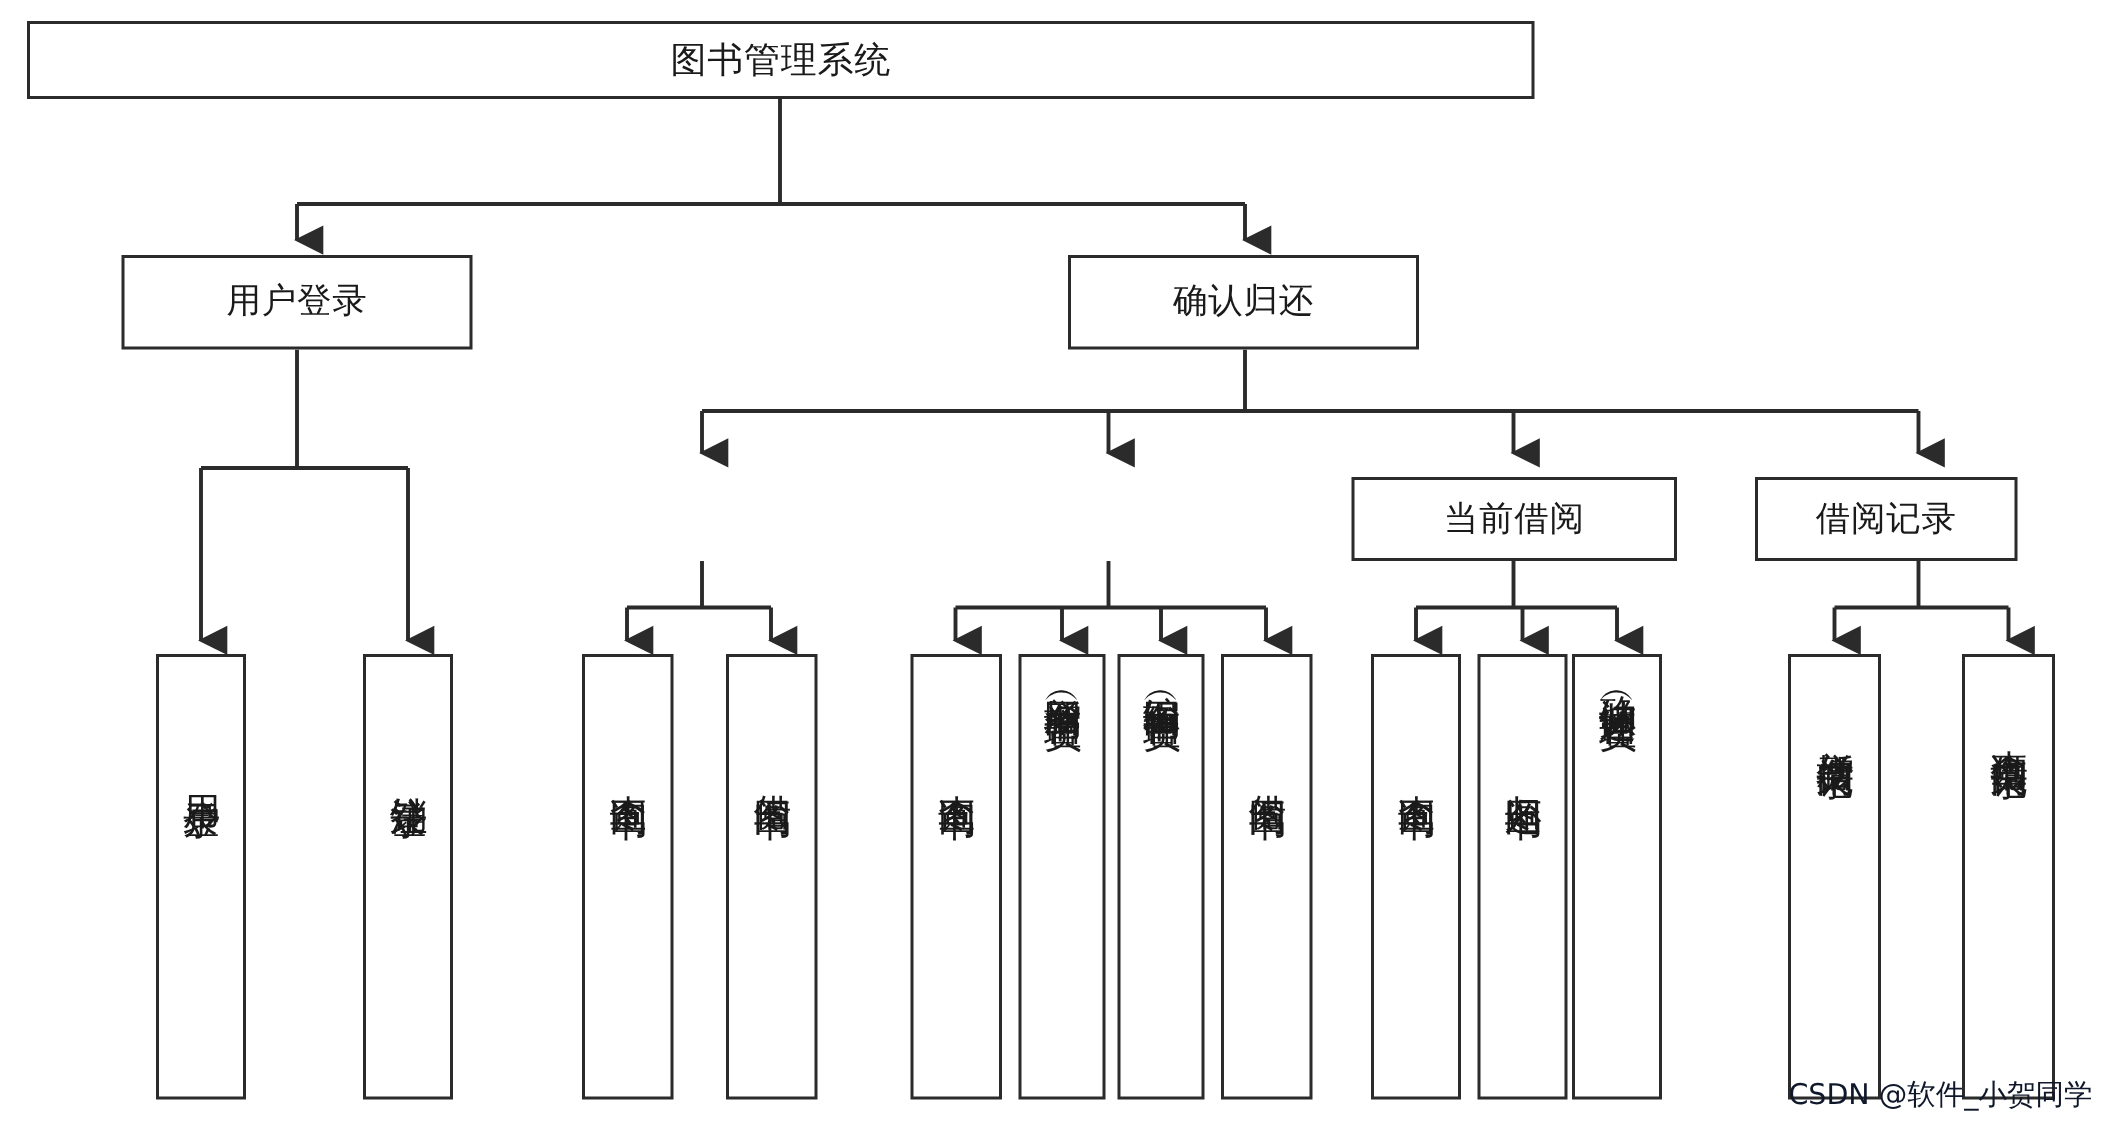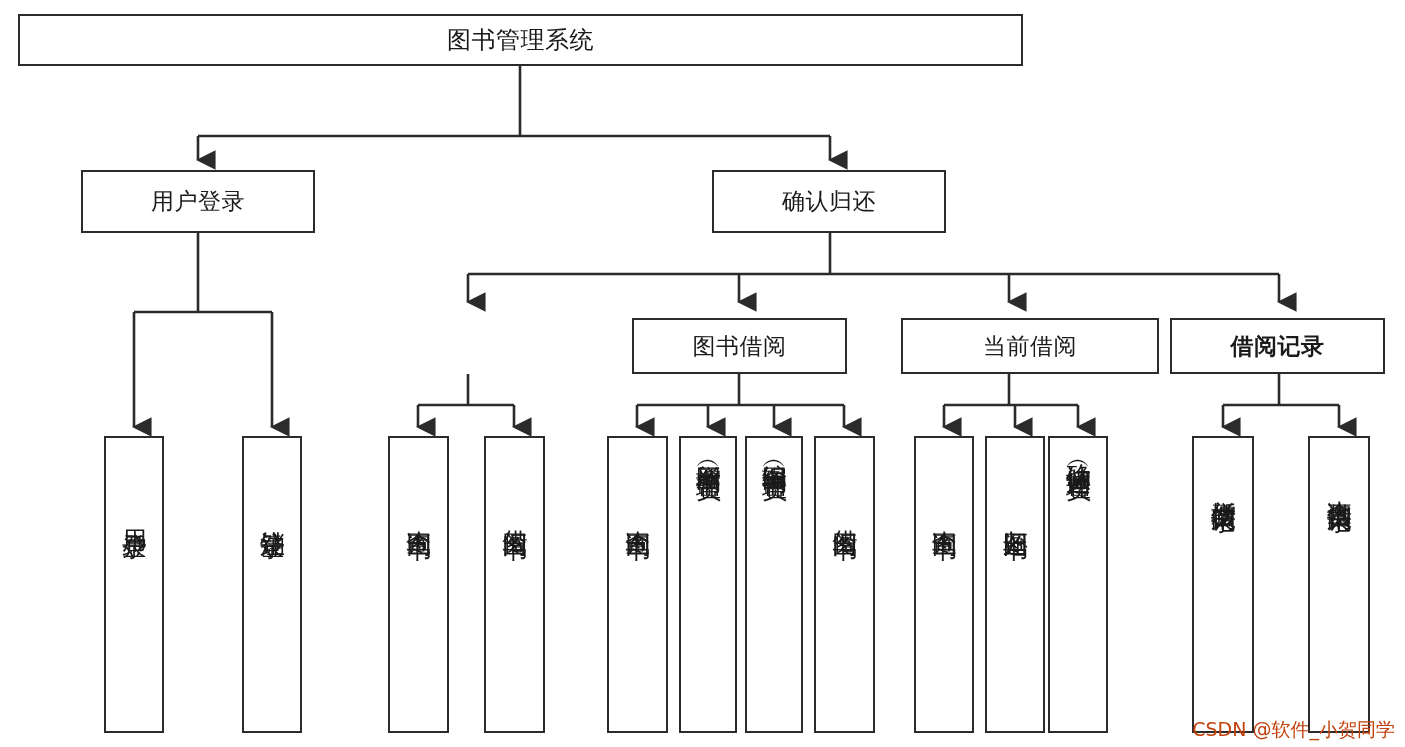--- a/index.html
+++ b/index.html
@@ -58,21 +58,21 @@
     line-height: 1.12;
     letter-spacing: 2px;
     white-space: nowrap;
   }
   .node.root .node-label { font-size: 24px; }
   .watermark {
     position: absolute;
     right: 10px;
     bottom: 4px;
     font-size: 19px;
-    color: #c2410c;
+    color: #0f172a;
     white-space: nowrap;
     font-family: "DejaVu Sans", "Liberation Sans", sans-serif;
   }
 </style>
 </head>
 <body>
 
 <div id="diagram-root">
 
   <svg id="edges" viewBox="0 0 1405 747">
@@ -131,29 +131,26 @@
 
   <div class="node horizontal" style="left:81px; top:170px; width:234px; height:63px;">
     <span class="node-label">用户登录</span>
   </div>
 
   <div class="node horizontal" style="left:712px; top:170px; width:234px; height:63px;">
     <span class="node-label">确认归还</span>
   </div>
 
 
-  <div class="node horizontal" style="left:632px; top:318px; width:215px; height:56px;">
-    <span class="node-label">图书借阅</span>
-  </div>
-
-  <div class="node horizontal" style="left:901px; top:318px; width:258px; height:56px;">
+
+  <div class="node horizontal" style="left:901px; top:318px; width:217px; height:56px;">
     <span class="node-label">当前借阅</span>
   </div>
 
-  <div class="node horizontal" style="left:1170px; top:318px; width:215px; height:56px;font-weight:bold;">
+  <div class="node horizontal" style="left:1170px; top:318px; width:175px; height:56px;">
     <span class="node-label">借阅记录</span>
   </div>
 
   <div class="node vertical" style="left:104px; top:436px; width:60px; height:297px; padding-top:72px;">
     <span class="node-label">用户登录</span>
   </div>
 
   <div class="node vertical" style="left:242px; top:436px; width:60px; height:297px; padding-top:72px;">
     <span class="node-label">注销登录</span>
   </div>

